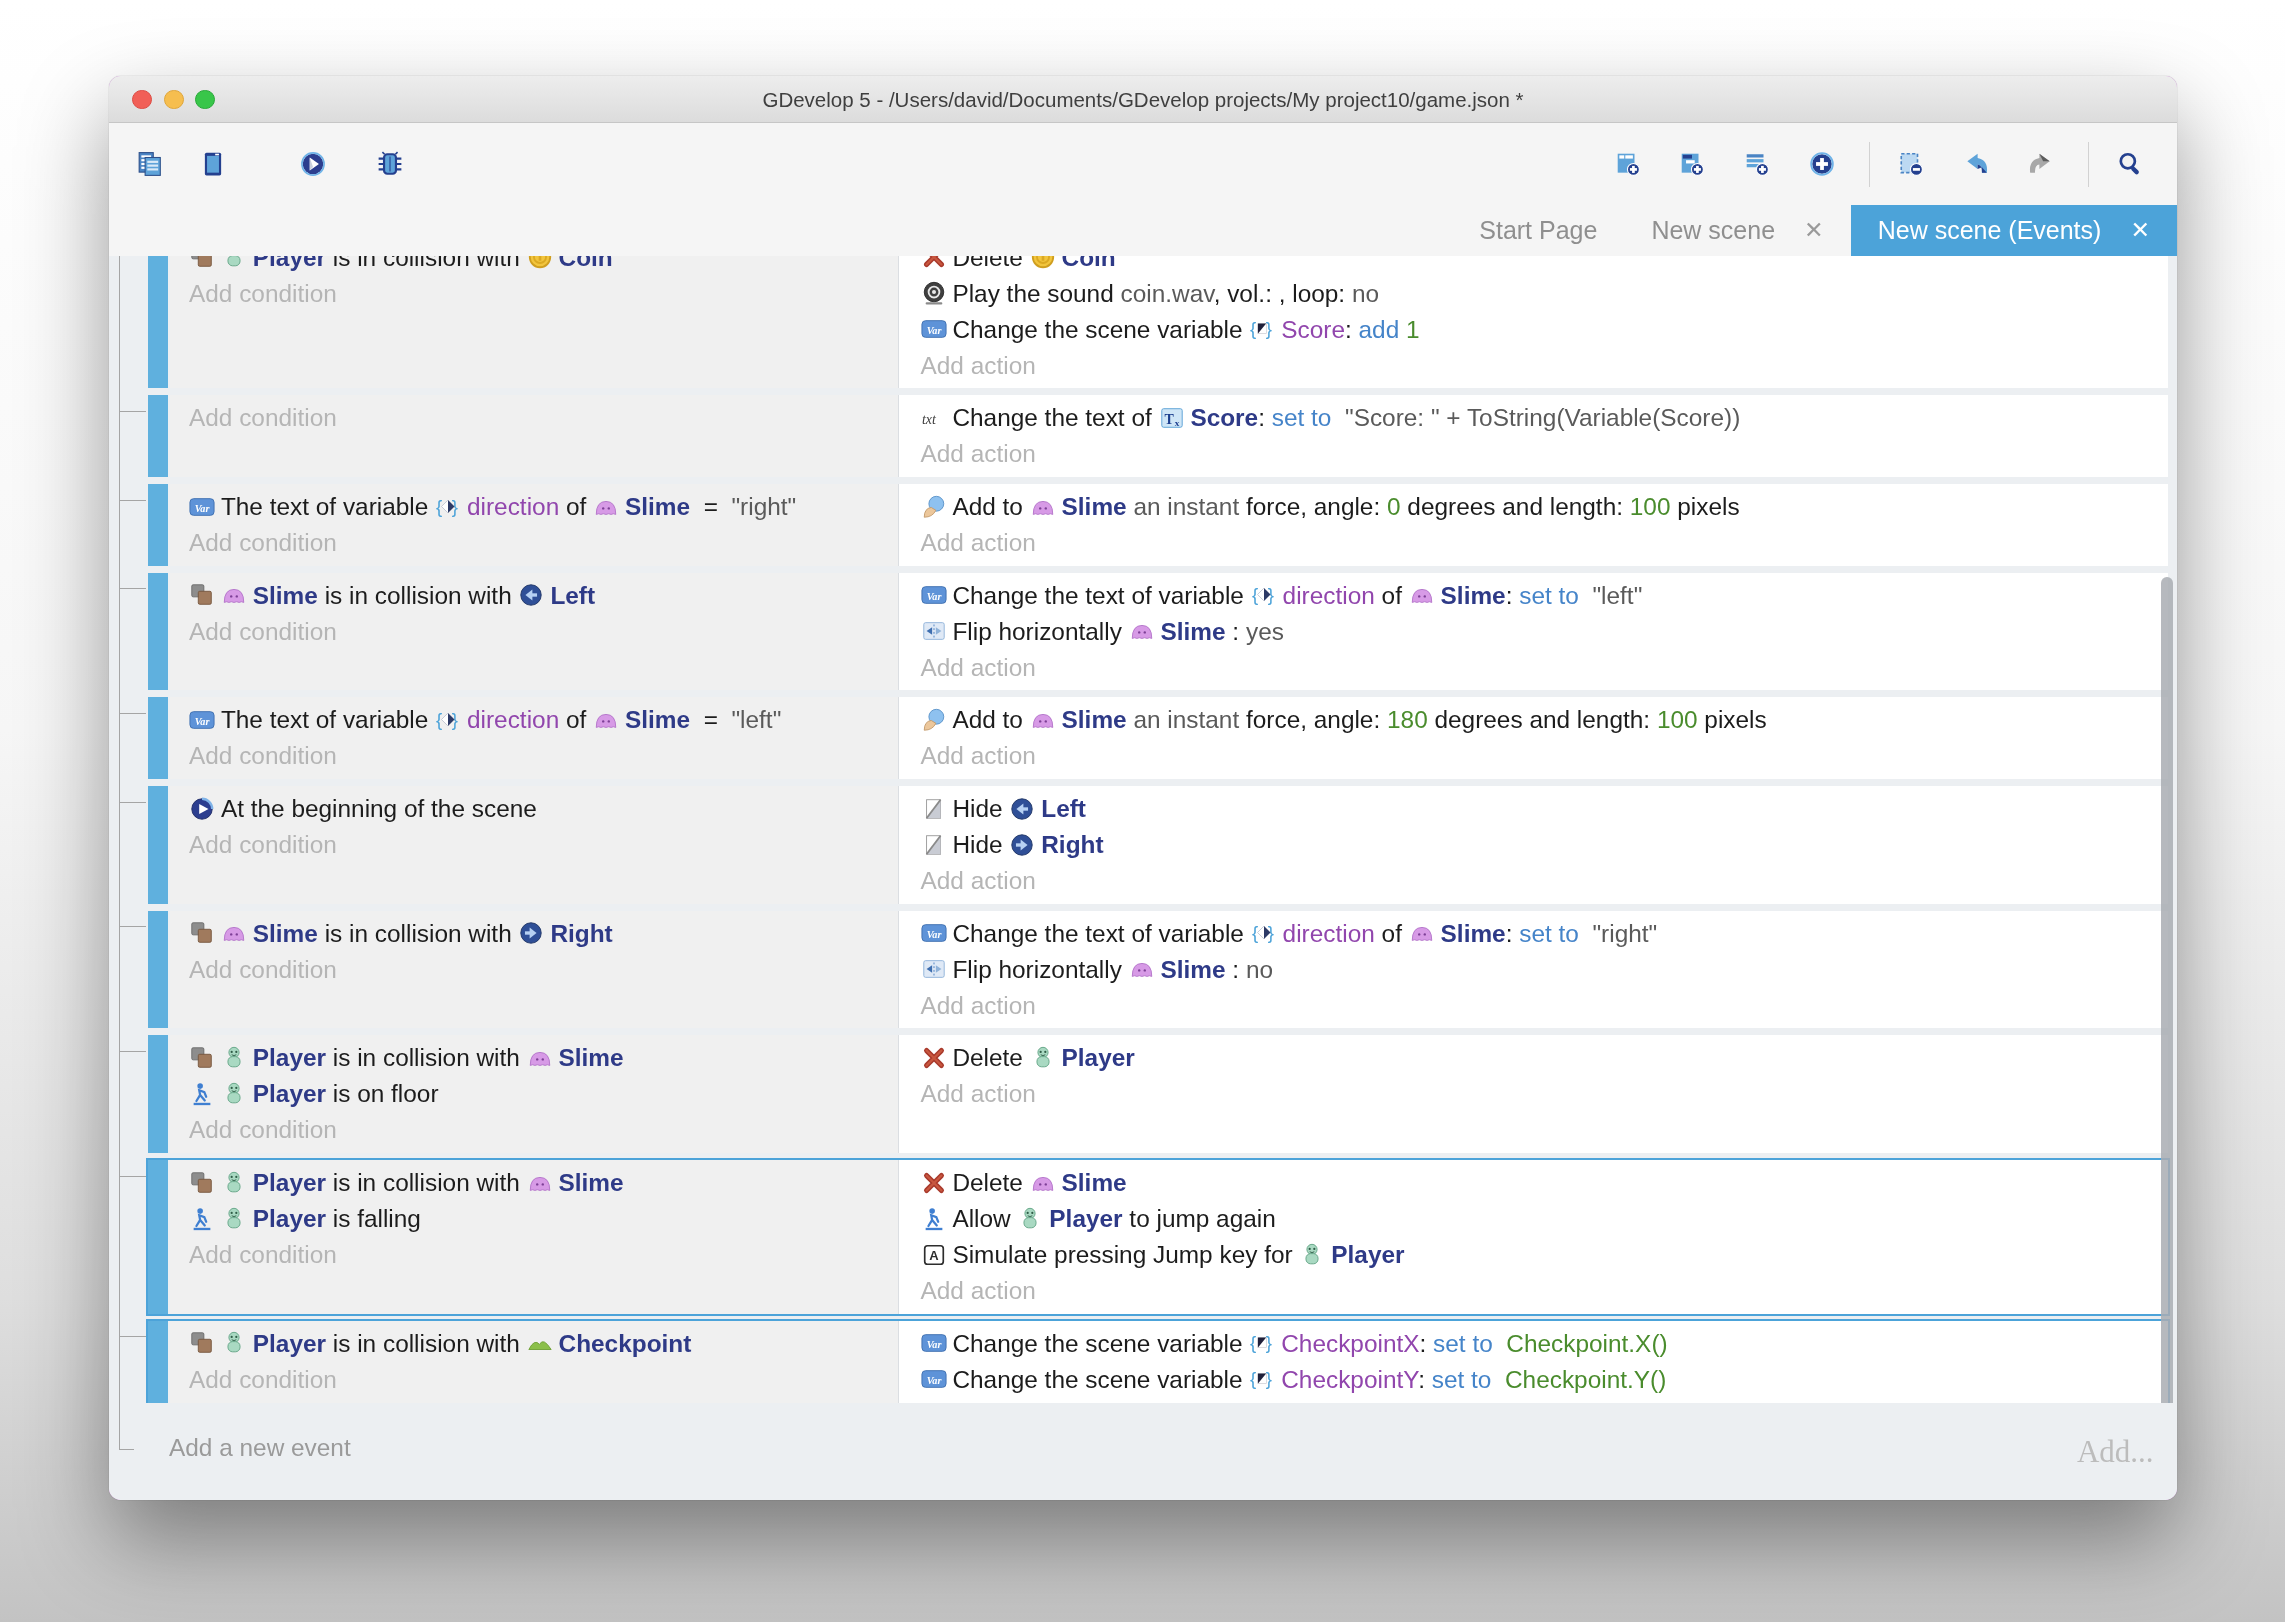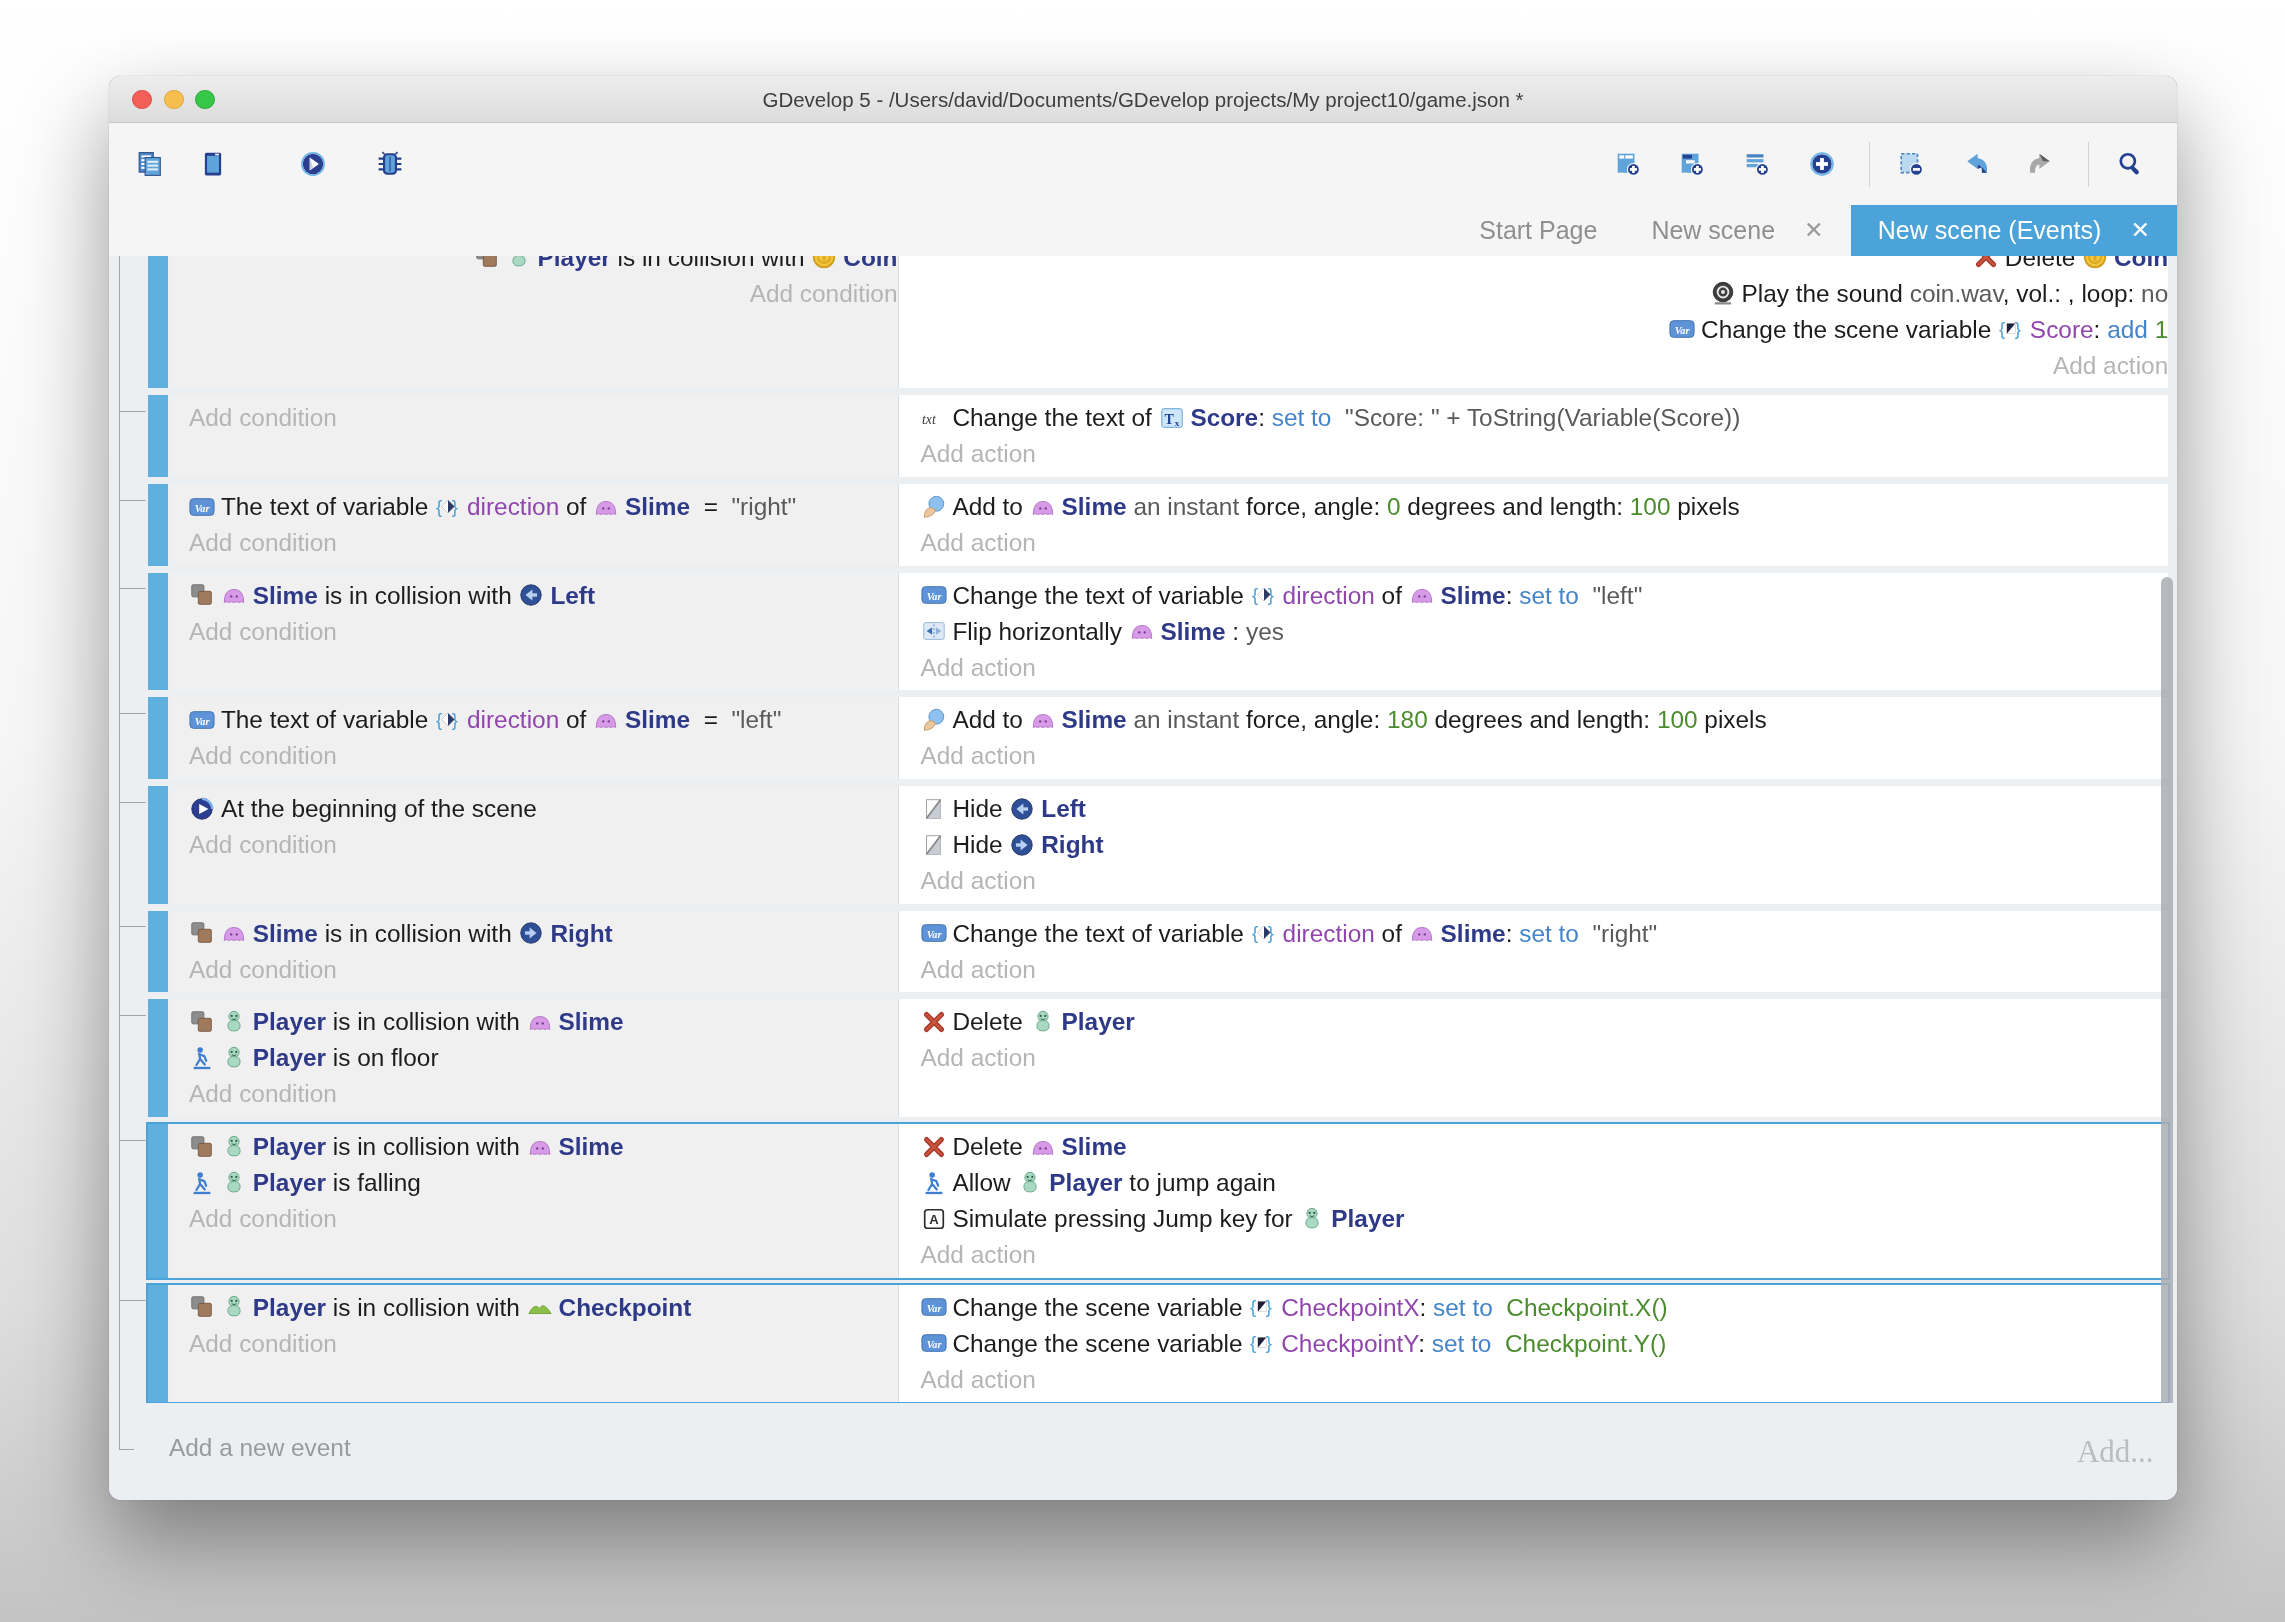--- a/index.html
+++ b/index.html
@@ -50,21 +50,21 @@
   .tab.active { background:#4ca3d9; color:#ffffff; }
   .tab.active .tab-close { color:#ffffff; }
   
   .viewport { position:relative; height:1147px; overflow:hidden; background:#eceff2; }
   .tree-rail { position:absolute; left:9.8px; top:0; bottom:0; width:1px; background:#a5a5a5; }
   .events-list { position:relative; padding:0 6.8px 0 37px; }
   .event {
     position:relative; display:flex; align-items:stretch;
     border:2px solid transparent; margin-bottom:2.9px; background:#eceff2;
   }
-  .event:first-child { margin-top:-23.4px;text-align:right; }
+  .event:first-child { margin-top:-23.4px; }
   .event.selected { border-color:#4ca3d9; }
   .event::before {
     content:''; position:absolute; left:-29px; top:15.6px; width:27px; height:1px; background:#a5a5a5;
   }
   .bar { flex:0 0 19.5px; background:#5fb0de; margin-right:2px; }
   .cell { font-size:24.4px; line-height:36px; padding:4.9px 0 4.9px 19.5px; }
   .cond { flex:0 0 729px; background:#f0f0f0; border-right:1px solid #dbdee2; }
   .act  { flex:1; background:#ffffff; padding-left:22px; }
   .sent { white-space:pre; cursor:pointer; }
   .add-link { color:#b5b5b5; cursor:pointer; }
@@ -454,20 +454,30 @@
                 </svg></span><span class="sg sg-t">Change the text of variable </span><span class="icon"><svg viewBox="0 0 28 28" style="font-size:25px">
                   <text x="1" y="20" font-size="20" fill="#4ca3d9" font-family="Liberation Sans, sans-serif">{</text>
                   <text x="18" y="20" font-size="20" fill="#4ca3d9" font-family="Liberation Sans, sans-serif">}</text>
                   <path d="M14 6.5 L21 13.5 L14 20.5 L7 13.5 Z" fill="#2d3a66"></path>
                   <path d="M14 6.5 L7 13.5 L14 20.5 Z" fill="#fff"></path>
                 </svg></span><span class="sg sg-v">direction</span><span class="sg sg-t"> of </span><span class="icon"><svg viewBox="0 0 28 28">
                   <path d="M3.5 22 Q3.5 8 14 8 Q24.5 8 24.5 22 Q22 20.5 19.5 22 Q17 20.5 14 22 Q11 20.5 8.5 22 Q6 20.5 3.5 22 Z" fill="#d79ae6" stroke="#b374c9"></path>
                   <circle cx="11" cy="15.5" r="1.3" fill="#7d3f96"></circle>
                   <circle cx="17" cy="15.5" r="1.3" fill="#7d3f96"></circle>
                 </svg></span><span class="sg sg-o">Slime</span><span class="sg sg-t">: </span><span class="sg sg-op">set to</span><span class="sg sg-t">  </span><span class="sg sg-s">"right"</span></div>
+            <div class="sent"><span class="icon"><svg viewBox="0 0 28 28">
+                  <rect x="3" y="5" width="22" height="18" rx="2" fill="#dfe9f6" stroke="#8fb2d9"></rect>
+                  <line x1="14" y1="7" x2="14" y2="21" stroke="#4a7fc1" stroke-dasharray="2 2"></line>
+                  <path d="M12 10 L6 14 L12 18 Z" fill="#3f6fb0"></path>
+                  <path d="M16 10 L22 14 L16 18 Z" fill="#8fb2d9"></path>
+                </svg></span><span class="sg sg-t">Flip horizontally </span><span class="icon"><svg viewBox="0 0 28 28">
+                  <path d="M3.5 22 Q3.5 8 14 8 Q24.5 8 24.5 22 Q22 20.5 19.5 22 Q17 20.5 14 22 Q11 20.5 8.5 22 Q6 20.5 3.5 22 Z" fill="#d79ae6" stroke="#b374c9"></path>
+                  <circle cx="11" cy="15.5" r="1.3" fill="#7d3f96"></circle>
+                  <circle cx="17" cy="15.5" r="1.3" fill="#7d3f96"></circle>
+                </svg></span><span class="sg sg-o">Slime</span><span class="sg sg-t"> : </span><span class="sg sg-s">no</span></div>
             <div class="add-link">Add action</div>
           </div>
         </div>
         <div class="event">
           <div class="bar"></div>
           <div class="cell cond">
             <div class="sent"><span class="icon"><svg viewBox="0 0 28 28">
                   <rect x="3" y="3" width="13" height="13" rx="1.5" fill="#8d8d8d" stroke="#6b6b6b"></rect>
                   <rect x="10" y="10" width="14" height="14" rx="1.5" fill="#a07a5d" stroke="#77573f"></rect>
                 </svg></span><span class="icon"><svg viewBox="0 0 28 28">

